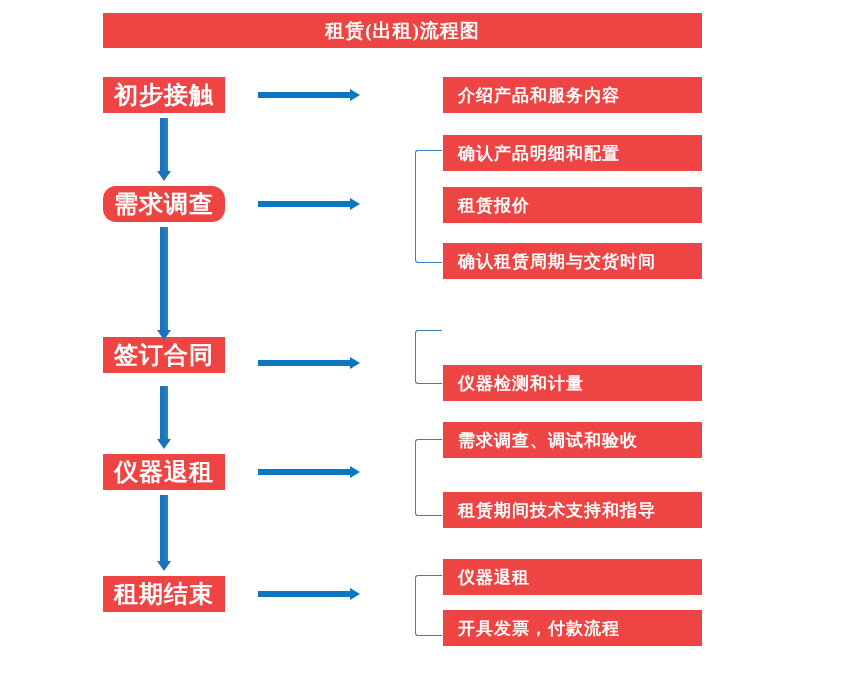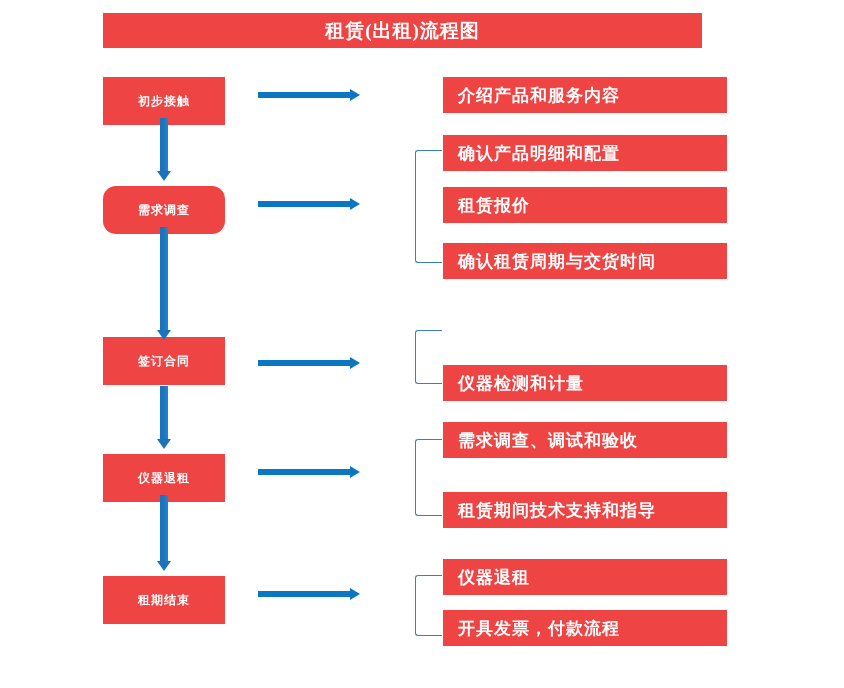--- a/index.html
+++ b/index.html
@@ -25,26 +25,26 @@
     letter-spacing:1px;
     line-height:1;
     white-space:nowrap;
   }
   .title-bar{
     left:103px;top:13px;width:599px;height:35px;
     justify-content:center;
     font-size:19px;
   }
   .stage-box{
-    left:103px;width:122px;height:48px;
+    left:103px;width:122px;height:36px;
     justify-content:center;
-    font-size:12px;
+    font-size:24px;
   }
   .detail-box{
-    left:443px;width:284px;height:36px;
+    left:443px;width:259px;height:36px;
     justify-content:flex-start;
     padding-left:15px;
     font-size:17px;
   }
 
   
   .v-arrow{position:absolute;left:157px;width:14px;}
   .v-arrow .shaft{
     position:absolute;left:3px;top:0;width:8px;
     background:linear-gradient(to right,#1b74bb 0%,#1b74bb 40%,#1f86cf 100%);

